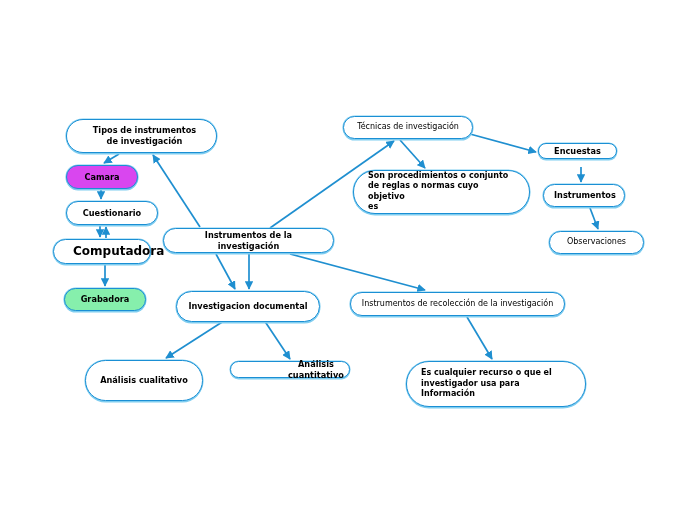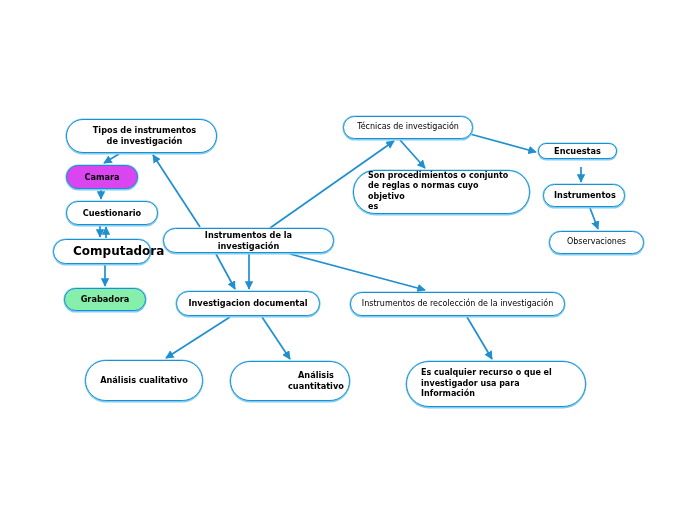--- a/index.html
+++ b/index.html
@@ -105,29 +105,29 @@
       </div>
       <div class="node w-bold a-center" style="left: 538px; top: 143px; width: 79px; height: 16px; border-color: rgb(26, 143, 212); background: rgb(255, 255, 255); box-shadow: rgb(127, 205, 240) 0px 1.5px 0px 0px, rgb(127, 205, 240) 0px 0px 0px 0.6px;">
         <span class="label" style="font-size: 8.2px; color: rgb(0, 0, 0);">Encuestas</span>
       </div>
       <div class="node w-bold a-center" style="left: 543px; top: 184px; width: 82px; height: 23px; border-color: rgb(26, 143, 212); background: rgb(255, 255, 255); box-shadow: rgb(127, 205, 240) 0px 1.5px 0px 0px, rgb(127, 205, 240) 0px 0px 0px 0.6px;">
         <span class="label" style="font-size: 8.2px; color: rgb(0, 0, 0);">Instrumentos</span>
       </div>
       <div class="node w-light a-center" style="left: 549px; top: 231px; width: 95px; height: 23px; border-color: rgb(26, 143, 212); background: rgb(255, 255, 255); box-shadow: rgb(127, 205, 240) 0px 1.5px 0px 0px, rgb(127, 205, 240) 0px 0px 0px 0.6px;">
         <span class="label" style="font-size: 8px; color: rgb(0, 0, 0);">Observaciones</span>
       </div>
-      <div class="node w-bold a-center" style="left: 176px; top: 291px; width: 144px; height: 25px; border-color: rgb(26, 143, 212); background: rgb(255, 255, 255); box-shadow: rgb(127, 205, 240) 0px 1.5px 0px 0px, rgb(127, 205, 240) 0px 0px 0px 0.6px;">
+      <div class="node w-bold a-center" style="left: 176px; top: 291px; width: 144px; height: 31px; border-color: rgb(26, 143, 212); background: rgb(255, 255, 255); box-shadow: rgb(127, 205, 240) 0px 1.5px 0px 0px, rgb(127, 205, 240) 0px 0px 0px 0.6px;">
         <span class="label" style="font-size: 8.2px; color: rgb(0, 0, 0);">Investigacion documental</span>
       </div>
       <div class="node w-light a-center" style="left: 350px; top: 292px; width: 215px; height: 24px; border-color: rgb(26, 143, 212); background: rgb(255, 255, 255); box-shadow: rgb(127, 205, 240) 0px 1.5px 0px 0px, rgb(127, 205, 240) 0px 0px 0px 0.6px;">
         <span class="label" style="font-size: 8px; color: rgb(0, 0, 0);">Instrumentos de recolección de la investigación</span>
       </div>
       <div class="node w-bold a-center" style="left: 85px; top: 360px; width: 118px; height: 41px; border-color: rgb(26, 143, 212); background: rgb(255, 255, 255); box-shadow: rgb(127, 205, 240) 0px 1.5px 0px 0px, rgb(127, 205, 240) 0px 0px 0px 0.6px;">
         <span class="label" style="font-size: 8.2px; color: rgb(0, 0, 0);">Análisis cualitativo</span>
       </div>
-      <div class="node w-bold a-center" style="left: 230px; top: 361px; width: 120px; height: 40px; border-color: rgb(26, 143, 212); background: rgb(255, 255, 255); box-shadow: rgb(127, 205, 240) 0px 1.5px 0px 0px, rgb(127, 205, 240) 0px 0px 0px 0.6px; padding-left: 47px;">
+      <div class="node w-bold a-center" style="left: 230px; top: 361px; width: 120px; height: 17px; border-color: rgb(26, 143, 212); background: rgb(255, 255, 255); box-shadow: rgb(127, 205, 240) 0px 1.5px 0px 0px, rgb(127, 205, 240) 0px 0px 0px 0.6px; padding-left: 47px;">
         <span class="label" style="font-size: 8.2px; color: rgb(0, 0, 0);">Análisis cuantitativo</span>
       </div>
       <div class="node w-bold a-left" style="left: 406px; top: 361px; width: 180px; height: 46px; border-color: rgb(26, 143, 212); background: rgb(255, 255, 255); box-shadow: rgb(127, 205, 240) 0px 1.5px 0px 0px, rgb(127, 205, 240) 0px 0px 0px 0.6px;">
         <span class="label" style="font-size: 8px; color: rgb(0, 0, 0);">Es cualquier recurso o que el<br>investigador usa para<br>Información</span>
       </div>
     </div>
 </div>
 
 </body></html>

